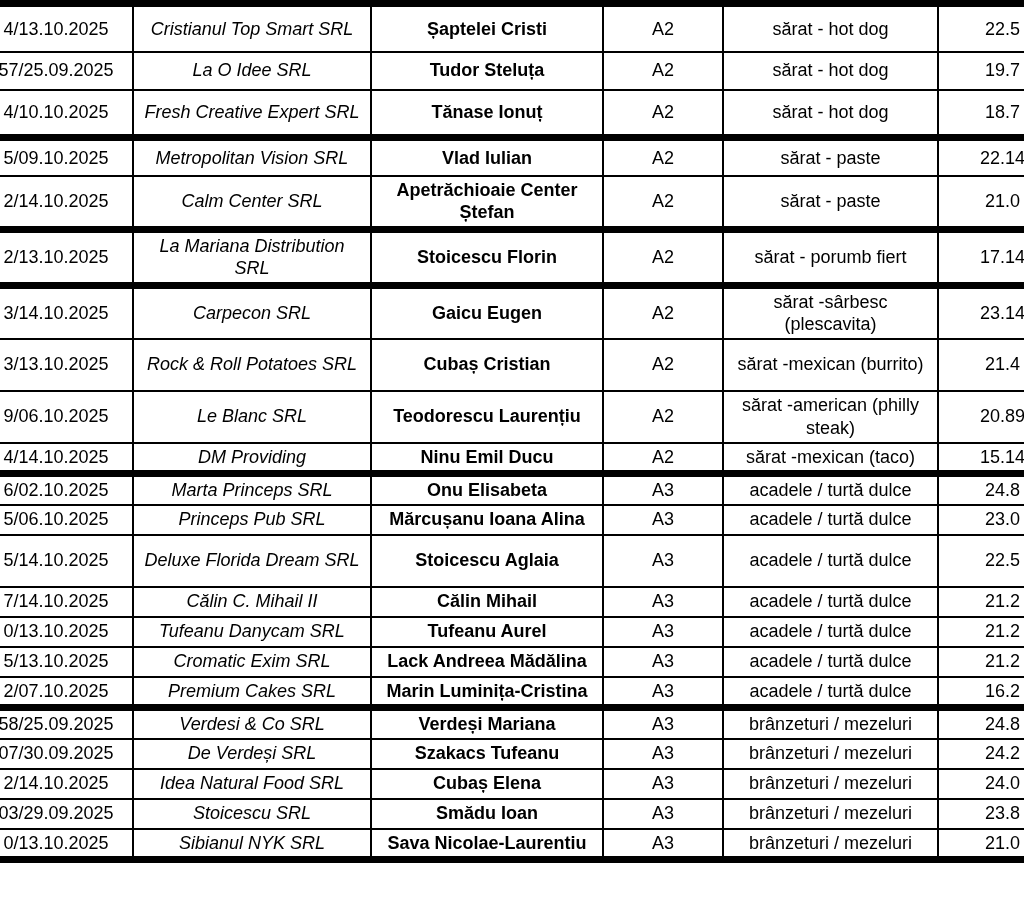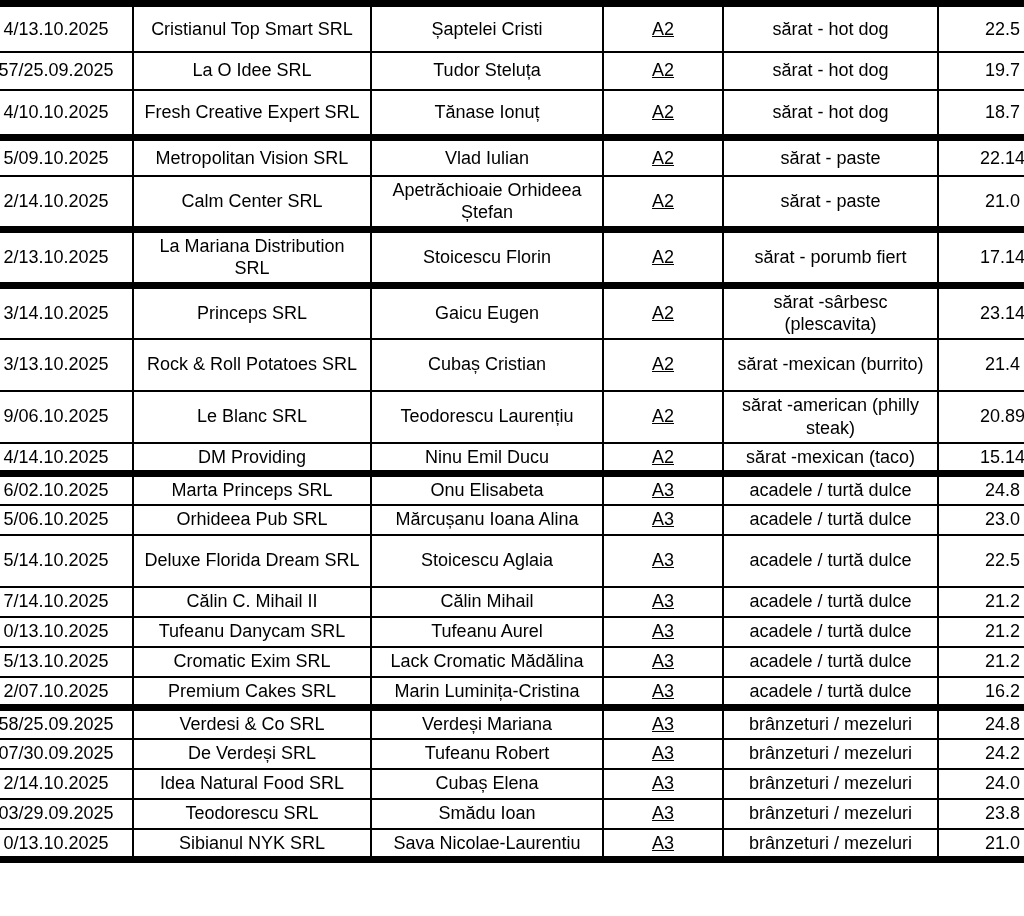--- a/index.html
+++ b/index.html
@@ -39,23 +39,23 @@
     border-right: none;
   }
   tr.group-end td {
     border-bottom: 7px solid #000000;
   }
   td.c-date {
     text-align: right;
     padding: 0 13px 0 0;
     white-space: nowrap;
   }
-  td.c-company { padding: 2px 12px; }
-  td.c-person  { padding: 2px 12px; }
-  td.c-section { padding: 0; text-decoration: underline; }
+  td.c-company { padding: 2px 12px; font-style: italic; }
+  td.c-person  { padding: 2px 12px; font-weight: bold; }
+  td.c-section { padding: 0; }
   td.c-product { padding: 2px 12px; }
   td.c-score   { padding: 0; white-space: nowrap; }
 </style>
 </head>
 <body>
 
 <div class="viewport">
   <table class="results">
     <colgroup>
       <col style="width:153px">
@@ -94,36 +94,36 @@
           <td class="c-date">5/09.10.2025</td>
           <td class="c-company">Metropolitan Vision SRL</td>
           <td class="c-person">Vlad Iulian</td>
           <td class="c-section">A2</td>
           <td class="c-product">sărat - paste</td>
           <td class="c-score">22.14</td>
         </tr>
         <tr class="group-end" style="height: 48px;">
           <td class="c-date">2/14.10.2025</td>
           <td class="c-company">Calm Center SRL</td>
-          <td class="c-person">Apetrăchioaie Orhideea Ștefan</td>
+          <td class="c-person">Apetrăchioaie Center Ștefan</td>
           <td class="c-section">A2</td>
           <td class="c-product">sărat - paste</td>
           <td class="c-score">21.0</td>
         </tr>
         <tr class="group-end" style="height: 52px;">
           <td class="c-date">2/13.10.2025</td>
           <td class="c-company">La Mariana Distribution SRL</td>
           <td class="c-person">Stoicescu Florin</td>
           <td class="c-section">A2</td>
           <td class="c-product">sărat - porumb fiert</td>
           <td class="c-score">17.14</td>
         </tr>
         <tr style="height: 52px;">
           <td class="c-date">3/14.10.2025</td>
-          <td class="c-company">Princeps SRL</td>
+          <td class="c-company">Carpecon SRL</td>
           <td class="c-person">Gaicu Eugen</td>
           <td class="c-section">A2</td>
           <td class="c-product">sărat -sârbesc (plescavita)</td>
           <td class="c-score">23.14</td>
         </tr>
         <tr style="height: 52px;">
           <td class="c-date">3/13.10.2025</td>
           <td class="c-company">Rock &amp; Roll Potatoes SRL</td>
           <td class="c-person">Cubaș Cristian</td>
           <td class="c-section">A2</td>
@@ -149,21 +149,21 @@
         <tr style="height: 28px;">
           <td class="c-date">6/02.10.2025</td>
           <td class="c-company">Marta Princeps SRL</td>
           <td class="c-person">Onu Elisabeta</td>
           <td class="c-section">A3</td>
           <td class="c-product">acadele / turtă dulce</td>
           <td class="c-score">24.8</td>
         </tr>
         <tr style="height: 30px;">
           <td class="c-date">5/06.10.2025</td>
-          <td class="c-company">Orhideea Pub SRL</td>
+          <td class="c-company">Princeps Pub SRL</td>
           <td class="c-person">Mărcușanu Ioana Alina</td>
           <td class="c-section">A3</td>
           <td class="c-product">acadele / turtă dulce</td>
           <td class="c-score">23.0</td>
         </tr>
         <tr style="height: 52px;">
           <td class="c-date">5/14.10.2025</td>
           <td class="c-company">Deluxe Florida Dream SRL</td>
           <td class="c-person">Stoicescu Aglaia</td>
           <td class="c-section">A3</td>
@@ -182,21 +182,21 @@
           <td class="c-date">0/13.10.2025</td>
           <td class="c-company">Tufeanu Danycam SRL</td>
           <td class="c-person">Tufeanu Aurel</td>
           <td class="c-section">A3</td>
           <td class="c-product">acadele / turtă dulce</td>
           <td class="c-score">21.2</td>
         </tr>
         <tr style="height: 30px;">
           <td class="c-date">5/13.10.2025</td>
           <td class="c-company">Cromatic Exim SRL</td>
-          <td class="c-person">Lack Cromatic Mădălina</td>
+          <td class="c-person">Lack Andreea Mădălina</td>
           <td class="c-section">A3</td>
           <td class="c-product">acadele / turtă dulce</td>
           <td class="c-score">21.2</td>
         </tr>
         <tr class="group-end" style="height: 30px;">
           <td class="c-date">2/07.10.2025</td>
           <td class="c-company">Premium Cakes SRL</td>
           <td class="c-person">Marin Luminița-Cristina</td>
           <td class="c-section">A3</td>
           <td class="c-product">acadele / turtă dulce</td>
@@ -206,36 +206,36 @@
           <td class="c-date">58/25.09.2025</td>
           <td class="c-company">Verdesi &amp; Co SRL</td>
           <td class="c-person">Verdeși Mariana</td>
           <td class="c-section">A3</td>
           <td class="c-product">brânzeturi / mezeluri</td>
           <td class="c-score">24.8</td>
         </tr>
         <tr style="height: 30px;">
           <td class="c-date">07/30.09.2025</td>
           <td class="c-company">De Verdeși SRL</td>
-          <td class="c-person">Tufeanu Robert</td>
+          <td class="c-person">Szakacs Tufeanu</td>
           <td class="c-section">A3</td>
           <td class="c-product">brânzeturi / mezeluri</td>
           <td class="c-score">24.2</td>
         </tr>
         <tr style="height: 30px;">
           <td class="c-date">2/14.10.2025</td>
           <td class="c-company">Idea Natural Food SRL</td>
           <td class="c-person">Cubaș Elena</td>
           <td class="c-section">A3</td>
           <td class="c-product">brânzeturi / mezeluri</td>
           <td class="c-score">24.0</td>
         </tr>
         <tr style="height: 30px;">
           <td class="c-date">03/29.09.2025</td>
-          <td class="c-company">Teodorescu SRL</td>
+          <td class="c-company">Stoicescu SRL</td>
           <td class="c-person">Smădu Ioan</td>
           <td class="c-section">A3</td>
           <td class="c-product">brânzeturi / mezeluri</td>
           <td class="c-score">23.8</td>
         </tr>
         <tr class="group-end" style="height: 28px;">
           <td class="c-date">0/13.10.2025</td>
           <td class="c-company">Sibianul NYK SRL</td>
           <td class="c-person">Sava Nicolae-Laurentiu</td>
           <td class="c-section">A3</td>

